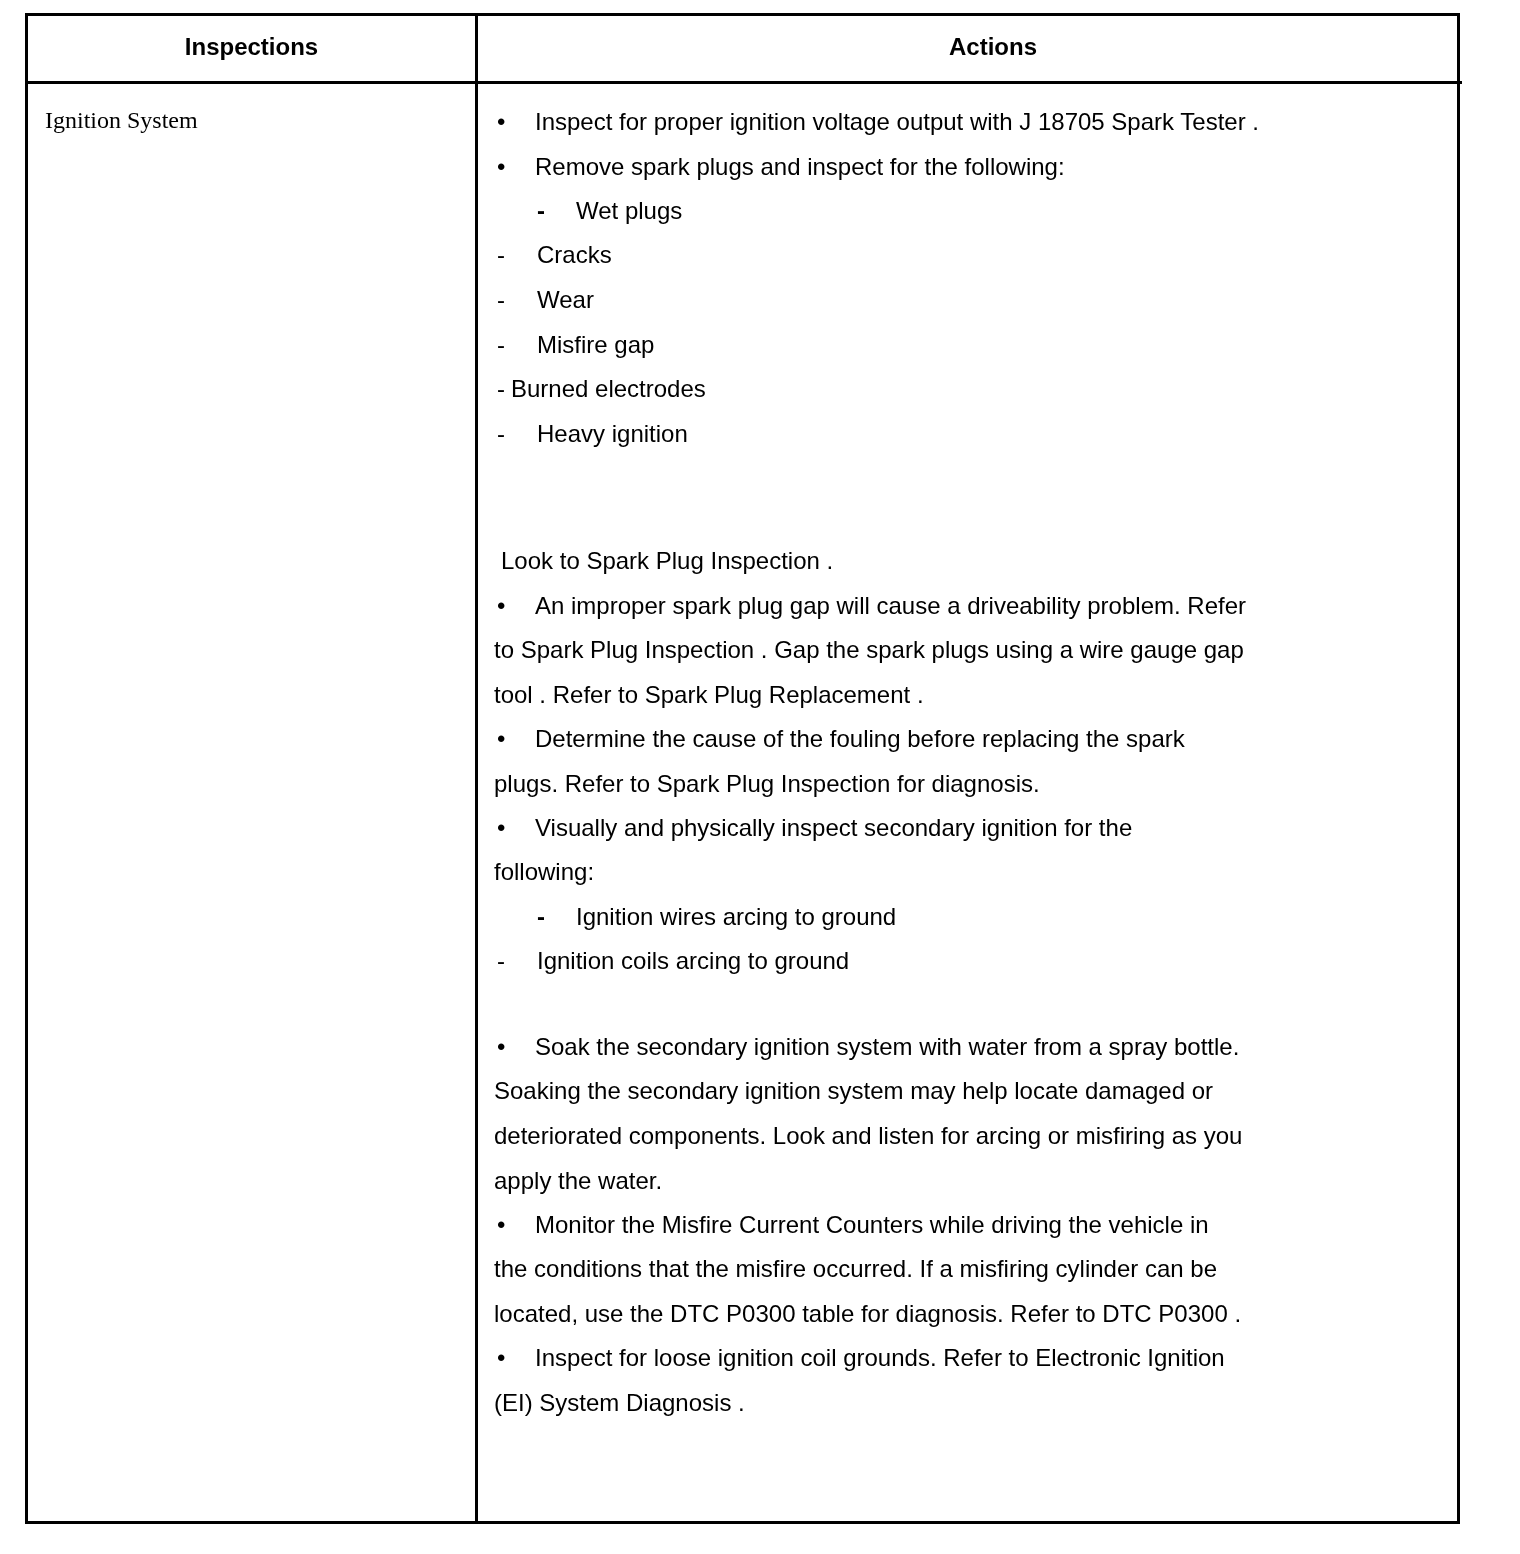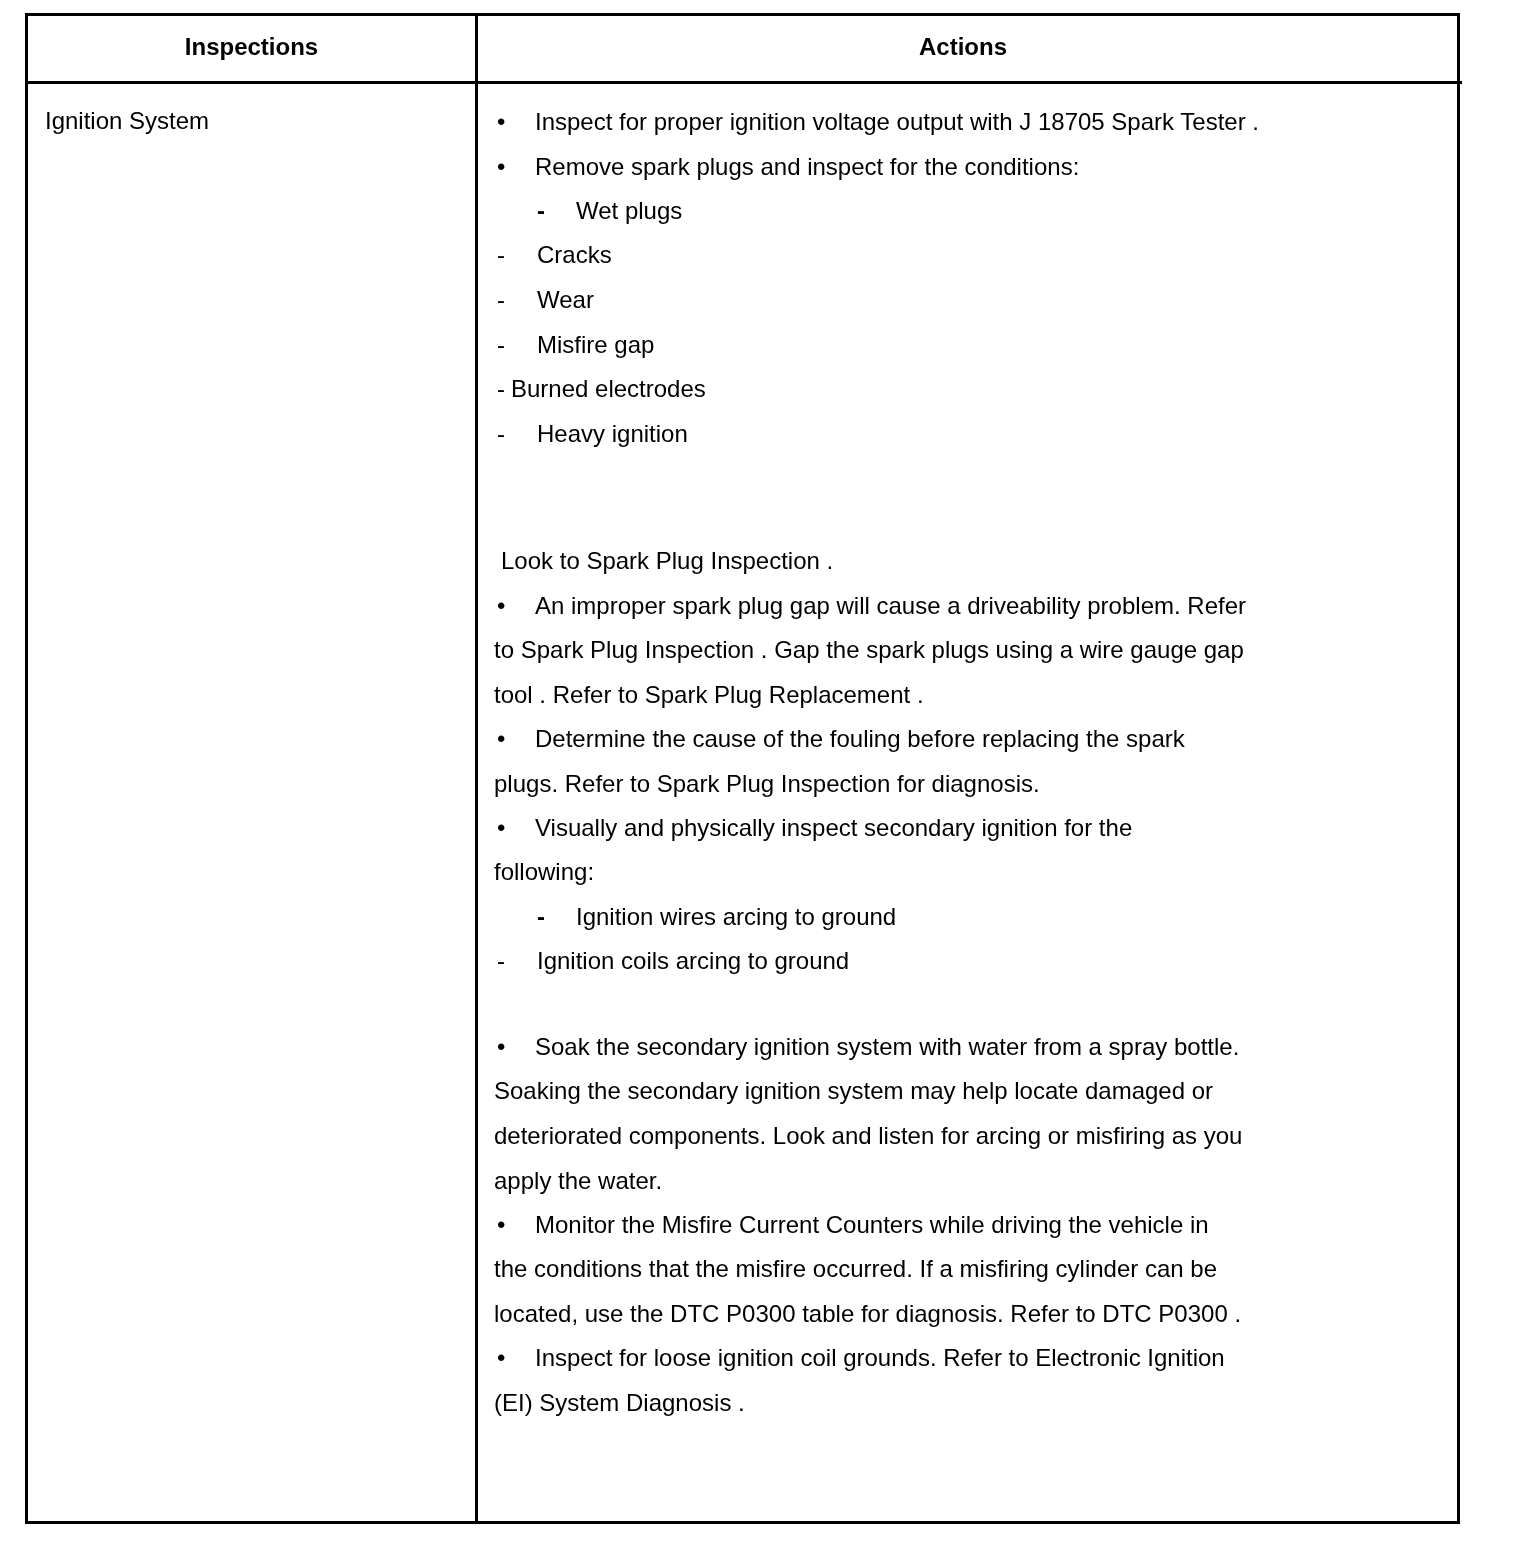--- a/index.html
+++ b/index.html
@@ -4,42 +4,42 @@
 <style>
   html, body { margin: 0; padding: 0; background: #ffffff; }
   body { width: 1520px; height: 1554px; position: relative; overflow: hidden;
          font-family: "Liberation Sans", sans-serif; color: #000; }
   .table { position: absolute; left: 25px; top: 13px; width: 1435px; height: 1511px;
            border: 3px solid #000; box-sizing: border-box; }
   .hdr-line { position: absolute; left: 25px; top: 81px; width: 1437px; height: 3px; background: #000; }
   .col-div { position: absolute; left: 475px; top: 13px; width: 3px; height: 1511px; background: #000; }
   .hdr { position: absolute; top: 33px; font-weight: bold; font-size: 24px; text-align: center; }
   .hdr.insp { left: 28px; width: 447px; }
-  .hdr.act { left: 472px; width: 982px; }
-  .cell-insp { position: absolute; left: 45px; top: 107px; font-size: 24px; }
+  .hdr.act { left: 502px; width: 982px; }
+  .cell-insp { position: absolute; left: 45px; top: 107px; font-size: 24px; font-family: Liberation Serif, serif; }
   .ln { position: absolute; font-size: 24px; white-space: nowrap; line-height: 30px; }
   .mk { position: absolute; font-size: 24px; line-height: 30px; }
 </style>
 </head>
 <body>
 
 <div class="table"></div>
 <div class="hdr-line"></div>
 <div class="col-div"></div>
 
 <div class="hdr insp">Inspections</div>
 <div class="hdr act">Actions</div>
 
 <div class="cell-insp">Ignition System</div>
 
 <span class="mk" style="left:497px;top:107px">•</span>
 <span class="ln" style="left:535px;top:107px">Inspect for proper ignition voltage output with J 18705 Spark Tester .</span>
 
 <span class="mk" style="left:497px;top:152px">•</span>
-<span class="ln" style="left:535px;top:152px">Remove spark plugs and inspect for the conditions:</span>
+<span class="ln" style="left:535px;top:152px">Remove spark plugs and inspect for the following:</span>
 
 <span class="mk" style="left:537px;top:196px;font-weight:bold">-</span>
 <span class="ln" style="left:576px;top:196px">Wet plugs</span>
 
 <span class="mk" style="left:497px;top:240px">-</span>
 <span class="ln" style="left:537px;top:240px">Cracks</span>
 
 <span class="mk" style="left:497px;top:285px">-</span>
 <span class="ln" style="left:537px;top:285px">Wear</span>
 

